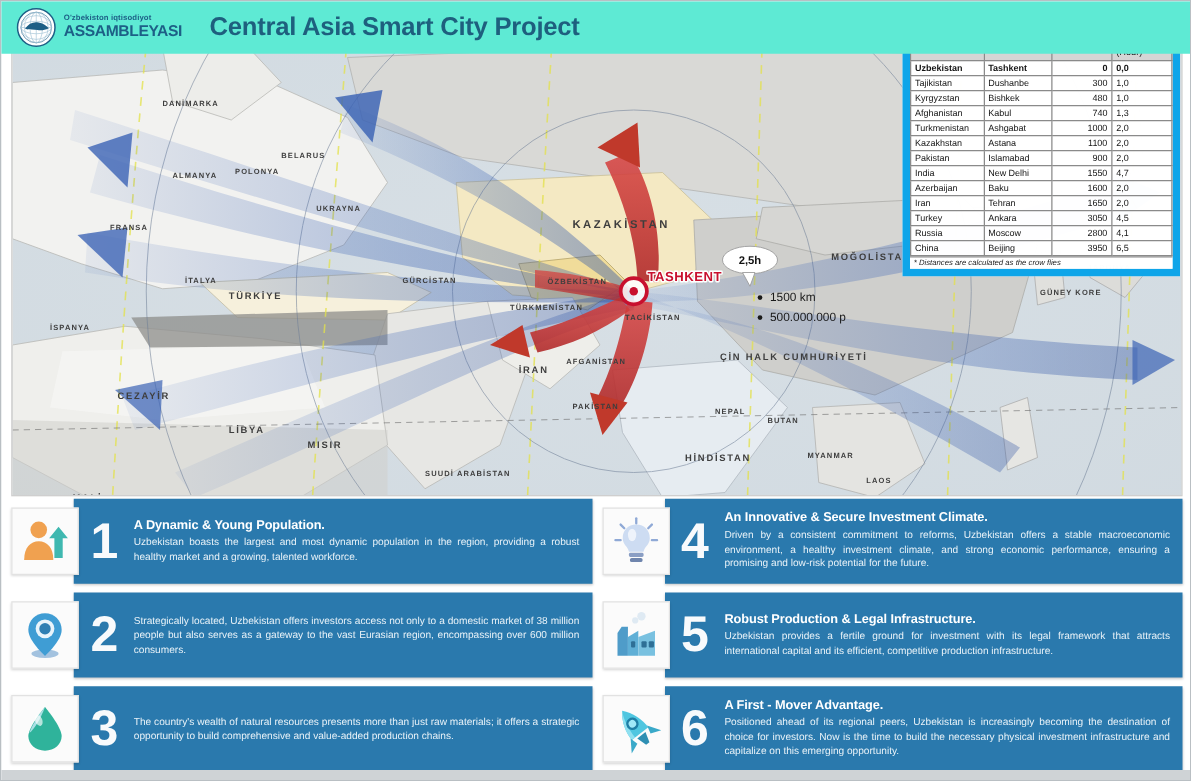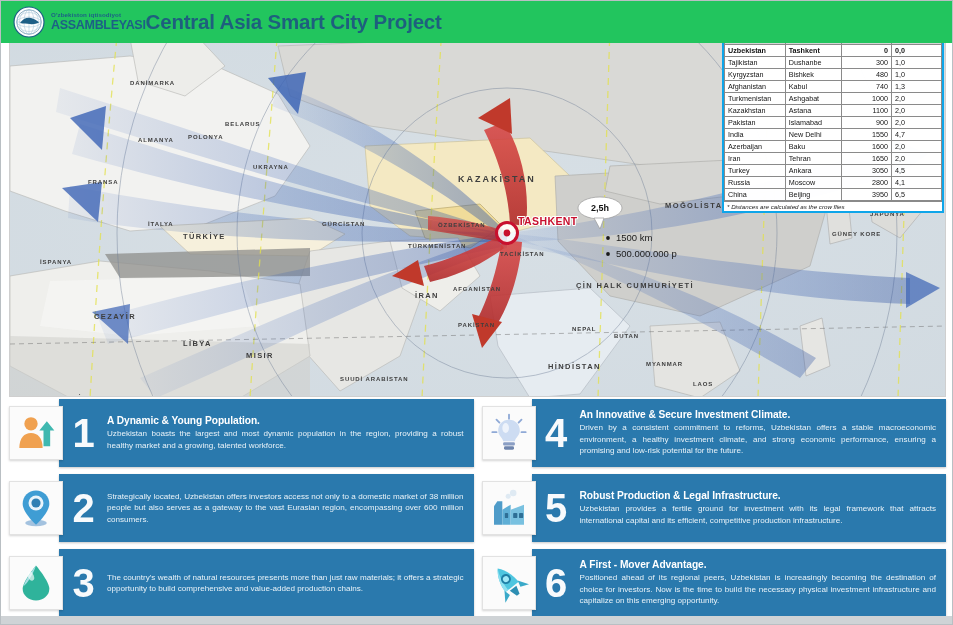--- a/index.html
+++ b/index.html
@@ -20,21 +20,21 @@
     background: #ffffff;
     border: 1px solid #b9bfc3;
     overflow: hidden;
   }
 
   
   .header {
     position: absolute;
     left: 0; top: 0;
     width: 953px; height: 42px;
-    background: #22c55e;
+    background: #5eead4;
     z-index: 30;
     display: flex;
     align-items: center;
   }
 
   .logo-block {
     display: flex;
     align-items: center;
     margin-left: 12px;
     gap: 6px;
@@ -55,20 +55,21 @@
   }
   .logo-line2 {
     font-size: 12.5px;
     color: #1d5f86;
     font-weight: bold;
     letter-spacing: -.3px;
     white-space: nowrap;
   }
 
   .title-main {
+    margin-left: 22px;
     font-size: 20.5px;
     font-weight: bold;
     color: #1e5f7e;
     letter-spacing: -.2px;
     white-space: nowrap;
   }
 
   .title-why {
     position: absolute;
     left: 487px; top: 7px;
@@ -117,21 +118,21 @@
   .legend-item-text {
     font-size: 9.5px; fill: #1a1a1a;
   }
 
   
   .table-box {
     position: absolute;
     left: 721px; top: 9px;
     width: 222px;
     background: rgba(255,255,255,.93);
-    border: 2px solid #0ea5e9;
+    border: 6px solid #0ea5e9;
     z-index: 25;
   }
   table.dist {
     width: 100%;
     border-collapse: collapse;
     font-size: 7.2px;
     color: #141414;
   }
   table.dist th, table.dist td {
     border: 1px solid #8a8a8a;

